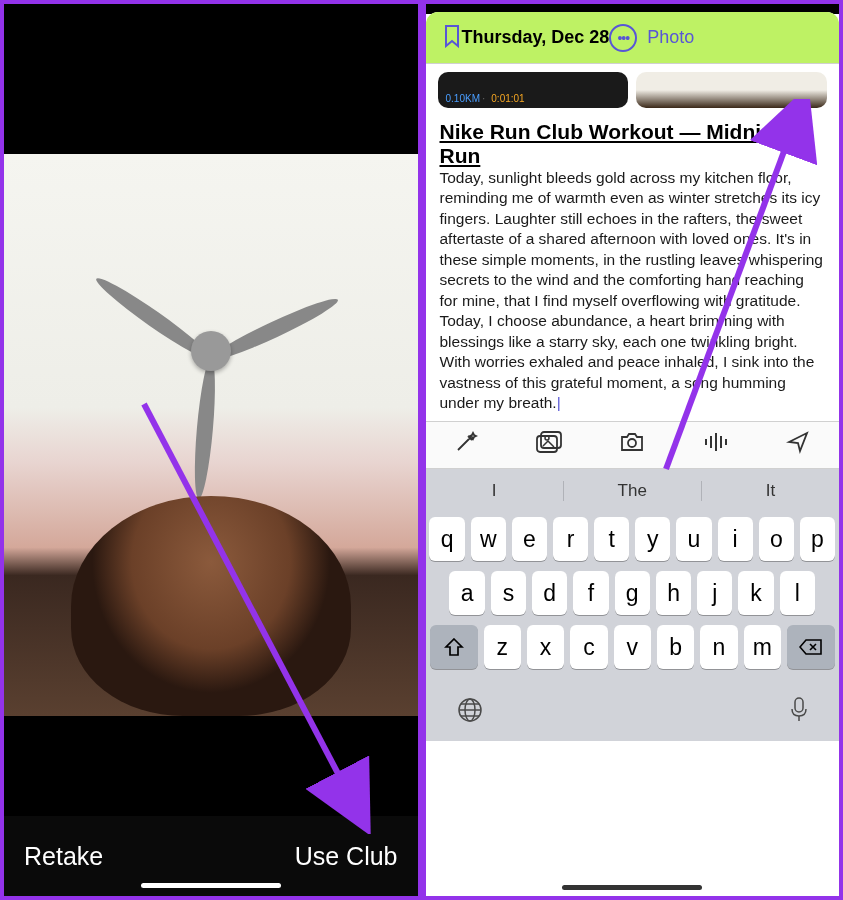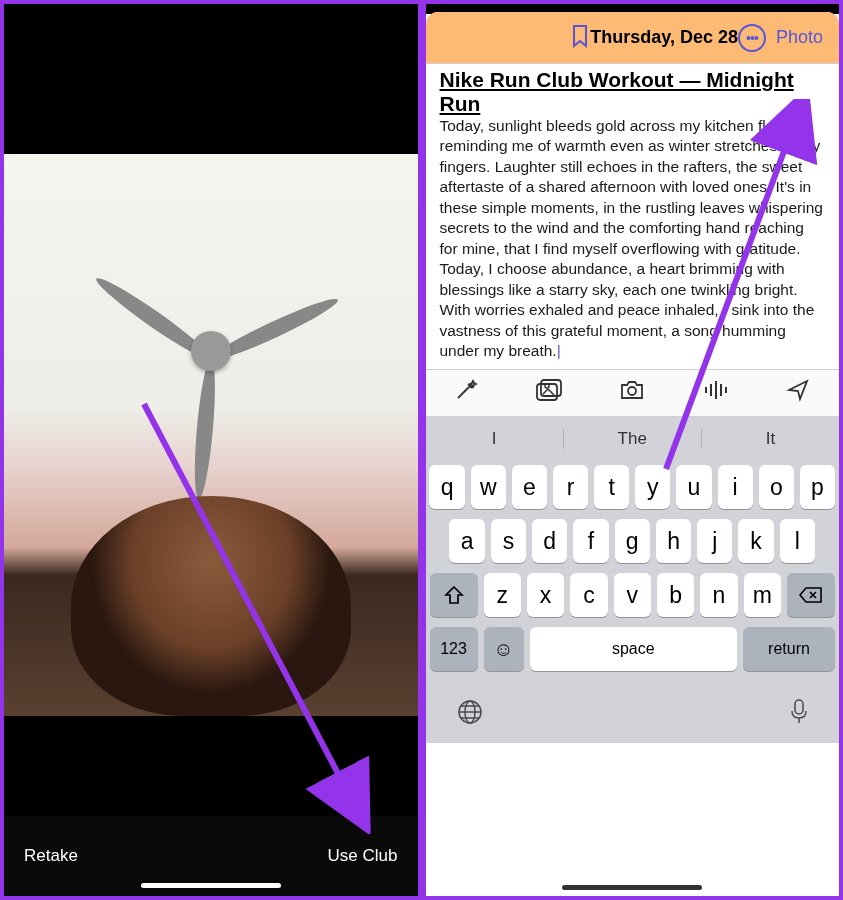--- a/index.html
+++ b/index.html
@@ -63,21 +63,21 @@
     }
     .camera-black-bottom { height: 100px; background: #000; }
     .camera-controls {
       height: 80px;
       background: #0a0a0a;
       display: flex;
       justify-content: space-between;
       align-items: center;
       padding: 0 20px;
       color: #fff;
-      font-size: 17px;
+      font-size: 25px;
     }
     .home-indicator {
       position: absolute;
       bottom: 8px;
       left: 50%;
       transform: translateX(-50%);
       width: 140px;
       height: 5px;
       background: #fff;
       border-radius: 3px;
@@ -118,25 +118,25 @@
       flex: 1;
       background: #fff;
       border-radius: 12px 12px 0 0;
       display: flex;
       flex-direction: column;
       margin-top: -2px;
       overflow: hidden;
     }
     .sheet-header {
       height: 52px;
-      background: #fdba74;
+      background: #bef264;
       border-bottom: 0.5px solid #d0d0d0;
       display: flex;
       align-items: center;
-      justify-content: flex-end;
+      justify-content: flex-start;
       padding: 0 16px;
     }
     .sheet-title { font-size: 18px; font-weight: 700; }
     .done-btn { color: #5856d6; font-size: 18px; font-weight: 500; }
     .more-circle {
       width: 28px;
       height: 28px;
       border: 2px solid #5856d6;
       border-radius: 50%;
       display: flex;
@@ -277,20 +277,28 @@
       <span class="bookmark-icon">
         <svg width="20" height="24" viewBox="0 0 20 24">
             <path d="M4 2 H16 V22 L10 17 L4 22 Z" fill="none" stroke="#5856d6" stroke-width="2"></path>
           </svg>
       </span>
       <span class="sheet-title">Thursday, Dec 28</span>
       <div class="header-right">
         <span class="more-circle">•••</span>
         <span class="done-btn">Photo</span>
       </div>
+    </div>
+    <div class="attachments">
+      <div class="attach-card">
+        <span>0.10KM</span>
+        <span style="color:#666;margin:0 2px;">·</span>
+        <span class="attach-time">0:01:01</span>
+      </div>
+      <div class="attach-card img"></div>
     </div>
     <div class="entry-content">
       <div class="entry-title">Nike Run Club Workout — Midnight Run</div>
       <div class="entry-body"><span>Today, sunlight bleeds gold across my kitchen floor, reminding me of warmth even as winter stretches its icy fingers. Laughter still echoes in the rafters, the sweet aftertaste of a shared afternoon with loved ones. It's in these simple moments, in the rustling leaves whispering secrets to the wind and the comforting hand reaching for mine, that I find myself overflowing with gratitude. Today, I choose abundance, a heart brimming with blessings like a starry sky, each one twinkling bright. With worries exhaled and peace inhaled, I sink into the vastness of this grateful moment, a song humming under my breath.</span><span class="cursor">|</span></div>
     </div>
     <div class="toolbar">
       <span class="tool-icon">
         <svg width="24" height="24" viewBox="0 0 24 24">
             <path d="M4 20 L16 8 M14 6 L18 10 M19 3 L20 5 L22 6 L20 7 L19 9 L18 7 L16 6 L18 5 Z" stroke="#333" stroke-width="1.8" fill="none"></path>
           </svg>
@@ -368,26 +376,20 @@
           <div class="key">b</div>
           <div class="key">n</div>
           <div class="key">m</div>
           <div class="key special">
             <svg width="24" height="18" viewBox="0 0 24 18">
                 <path d="M7 2 H22 V16 H7 L1 9 Z" fill="none" stroke="#000" stroke-width="1.6"></path>
                 <path d="M11 6 L17 12 M17 6 L11 12" stroke="#000" stroke-width="1.6"></path>
               </svg>
           </div>
         </div>
-        <div class="key-row">
-          <div class="key num">123</div>
-          <div class="key emoji">☺</div>
-          <div class="key space">space</div>
-          <div class="key ret">return</div>
-        </div>
       </div>
       <div class="kb-bottom">
         <span class="kb-bottom-icon">
           <svg width="28" height="28" viewBox="0 0 28 28">
               <circle cx="14" cy="14" r="11" fill="none" stroke="#4a4a4a" stroke-width="1.5"></circle>
               <ellipse cx="14" cy="14" rx="5" ry="11" fill="none" stroke="#4a4a4a" stroke-width="1.5"></ellipse>
               <line x1="3" y1="14" x2="25" y2="14" stroke="#4a4a4a" stroke-width="1.5"></line>
               <line x1="5" y1="8" x2="23" y2="8" stroke="#4a4a4a" stroke-width="1.5"></line>
               <line x1="5" y1="20" x2="23" y2="20" stroke="#4a4a4a" stroke-width="1.5"></line>
             </svg>

